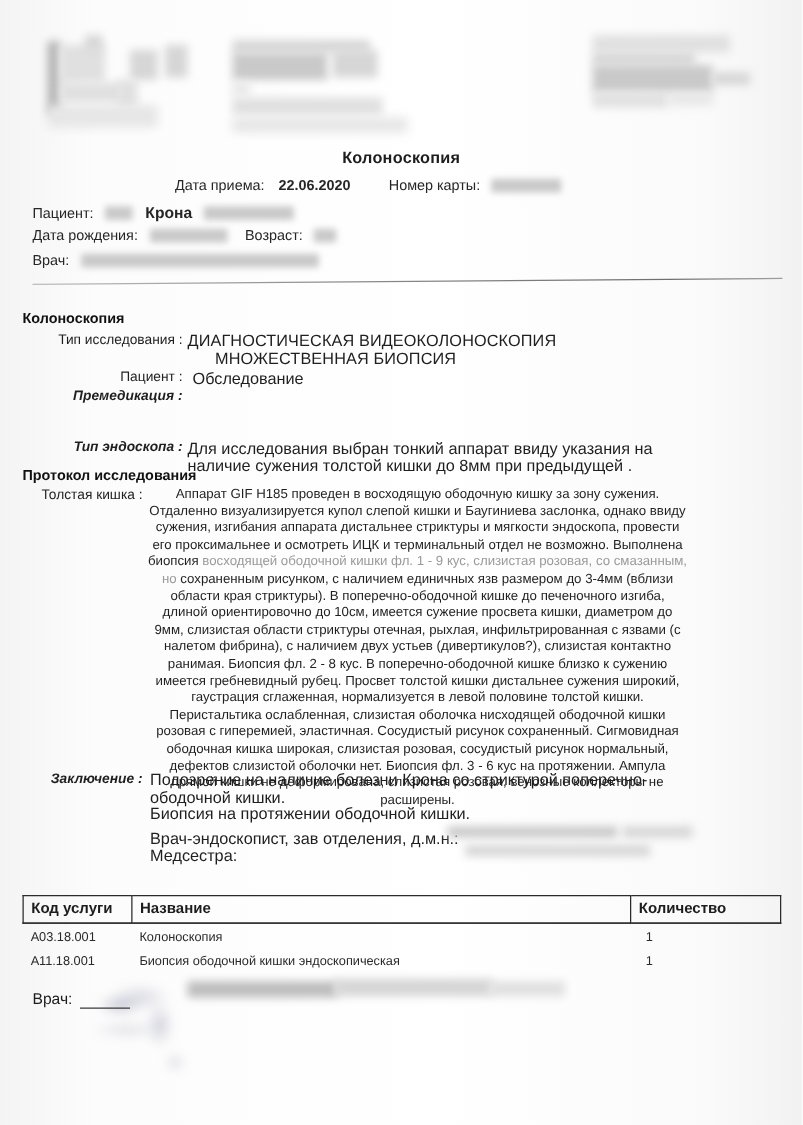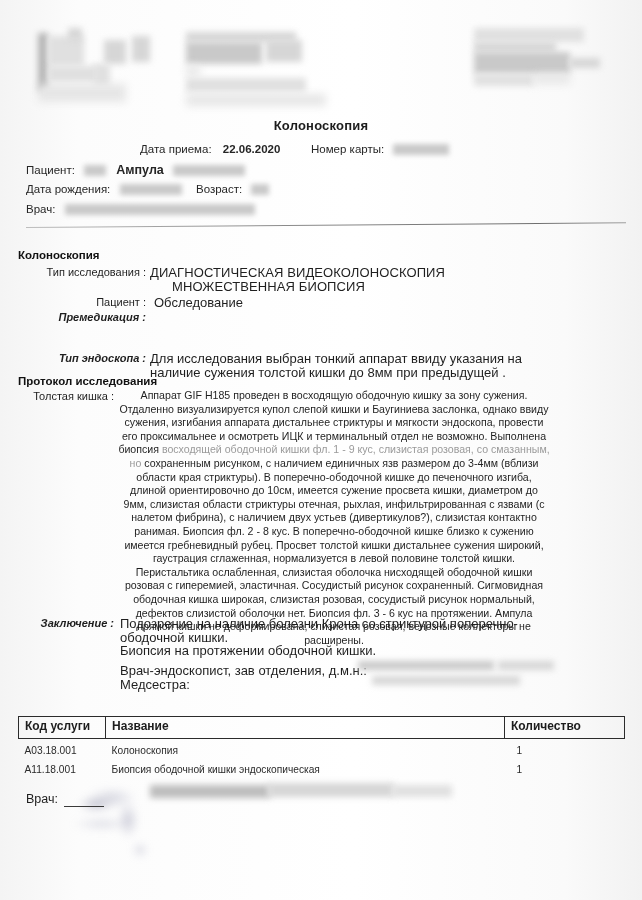--- a/index.html
+++ b/index.html
@@ -207,21 +207,21 @@
     <b style="margin-left:8px;">22.06.2020</b>
   </div>
   <div class="meta" style="left:311px; top:143px;">
     <span>Номер карты:</span>
     <span class="redact-inline" style="width:56px;height:11px;margin-left:6px;"></span>
   </div>
 
   <div class="meta" style="left:26px; top:163px;">
     <span>Пациент:</span>
     <span class="redact-inline" style="width:22px;height:11px;margin-left:6px;"></span>
-    <b style="margin-left:7px;font-size:12.5px;">Ампула</b>
+    <b style="margin-left:7px;font-size:12.5px;">Крона</b>
     <span class="redact-inline" style="width:72px;height:11px;margin-left:6px;"></span>
   </div>
 
   <div class="meta" style="left:26px; top:183px;">
     <span>Дата рождения:</span>
     <span class="redact-inline" style="width:62px;height:11px;margin-left:6px;"></span>
   </div>
   <div class="meta" style="left:196px; top:183px;">
     <span>Возраст:</span>
     <span class="redact-inline" style="width:18px;height:11px;margin-left:6px;"></span>

